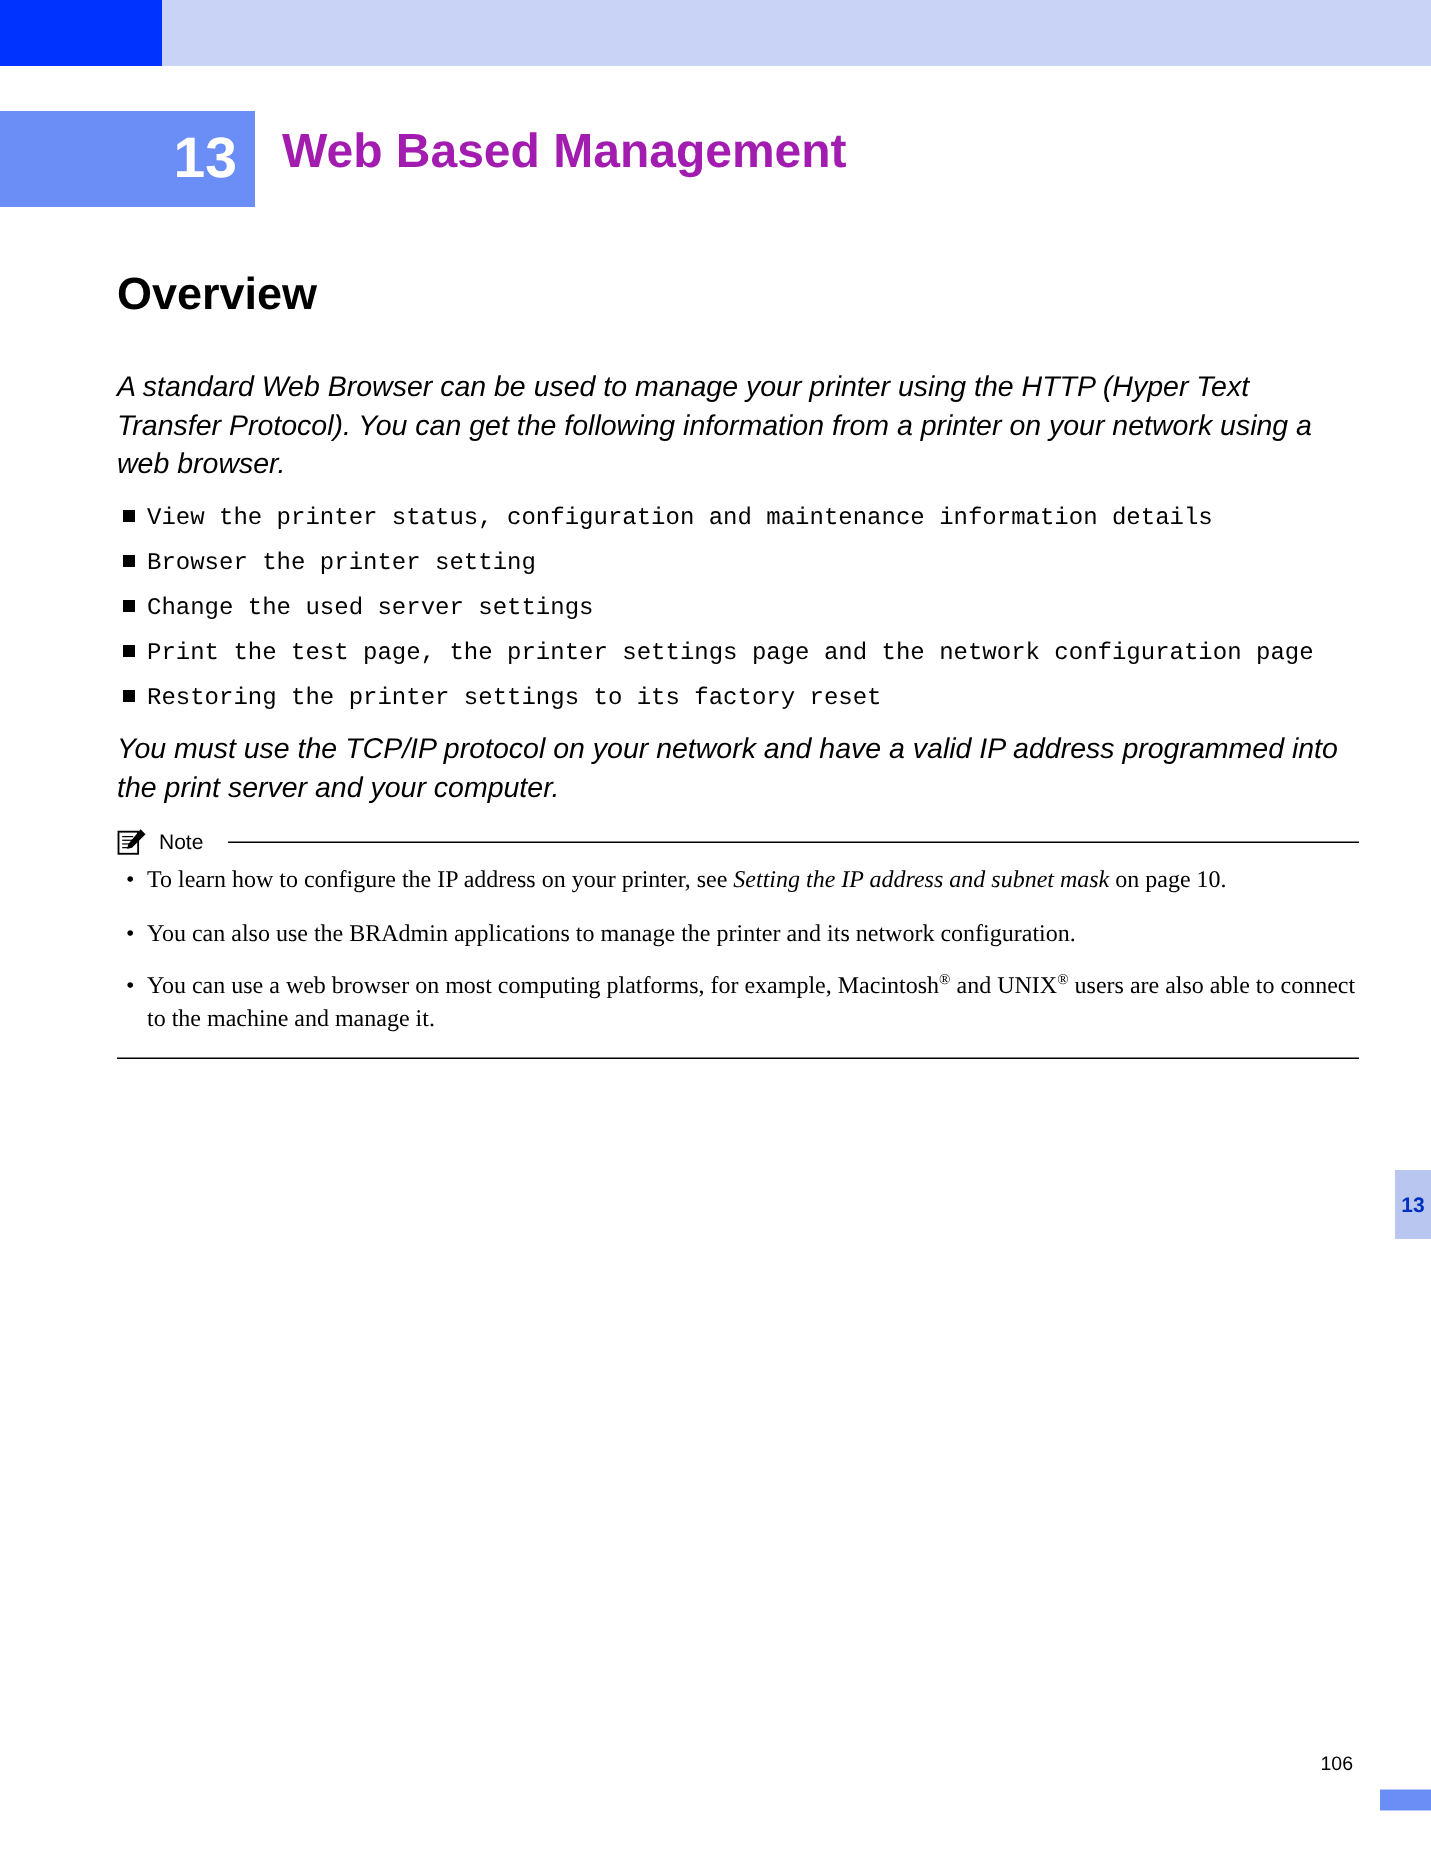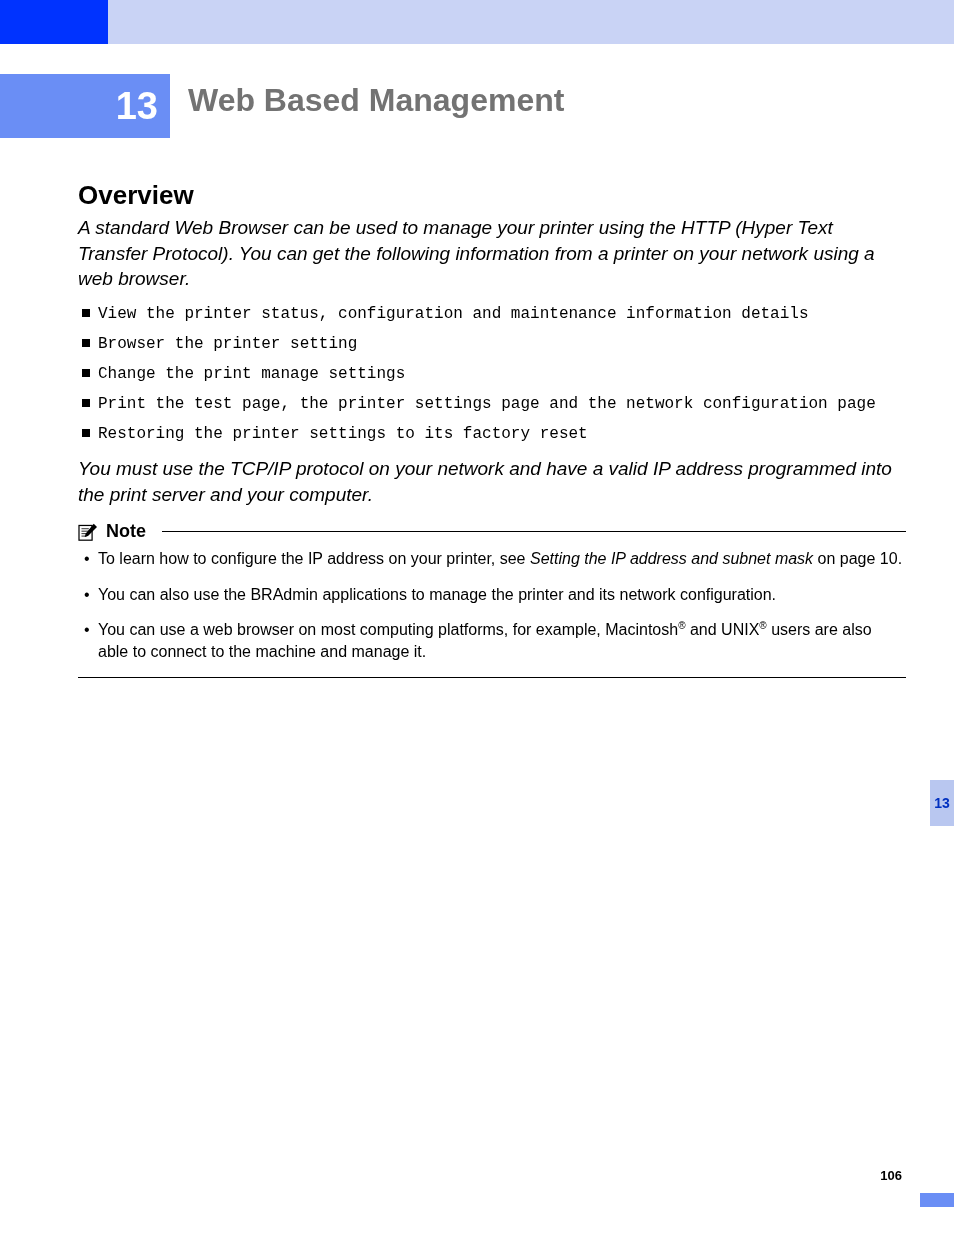--- a/index.html
+++ b/index.html
@@ -47,32 +47,32 @@
       position: absolute;
       left: 0; top: 0; width: 108px; height: 64px;
       background: #6a8ef5;
     }
     .chapter-title {
       position: absolute;
       top: 82px;
       left: 188px;
       font-size: 32px;
       font-weight: bold;
-      color: #737373;
+      color: #a21caf;
     }
     .content {
       position: absolute;
       top: 180px;
       left: 78px;
       right: 48px;
     }
     .section-heading {
-      font-size: 26px;
-      font-weight: bold;
-      margin-bottom: 4px;
+      font-size: 30px;
+      font-weight: bold;
+      margin-bottom: 32px;
     }
     .para {
       font-size: 19px;
       line-height: 1.35;
       margin-bottom: 10px;
       font-style: italic;
     }
     .bullet-list {
       list-style: none;
       margin: 8px 0 10px 0;
@@ -93,37 +93,38 @@
       background: #000;
     }
     .note-box { margin-top: 14px; }
     .note-header {
       display: flex;
       align-items: center;
       gap: 8px;
       margin-bottom: 6px;
     }
     .note-icon { width: 20px; height: 18px; }
-    .note-label { font-size: 18px; font-weight: bold; }
+    .note-label { font-size: 14px; font-weight: normal; }
     .note-rule {
       flex: 1;
       height: 1px;
       background: #000;
       margin-left: 8px;
     }
     .note-list {
       list-style: none;
       margin-left: 6px;
     }
     .note-list li {
       font-size: 16px;
       line-height: 1.35;
       padding-left: 14px;
       position: relative;
       margin-bottom: 14px;
+      font-family: Liberation Serif, serif;
     }
     .note-list li::before {
       content: "•";
       position: absolute;
       left: 0; top: 0;
     }
     .note-bottom-rule {
       height: 1px;
       background: #000;
       margin-top: 2px;
@@ -142,21 +143,21 @@
       font-weight: bold;
       display: flex;
       align-items: center;
       justify-content: center;
     }
     .page-number {
       position: absolute;
       bottom: 52px;
       right: 52px;
       font-size: 13px;
-      font-weight: bold;
+      font-weight: normal;
     }
     .bottom-strip {
       position: absolute;
       bottom: 28px;
       right: 0;
       width: 34px;
       height: 14px;
       background: #6a8ef5;
     }
   </style>
@@ -175,21 +176,21 @@
 <h1 class="chapter-title">Web Based Management</h1>
 
 <div class="content">
   <h2 class="section-heading">Overview</h2>
 
   <p class="para">A standard Web Browser can be used to manage your printer using the HTTP (Hyper Text Transfer Protocol). You can get the following information from a printer on your network using a web browser.</p>
 
   <ul class="bullet-list">
     <li>View the printer status, configuration and maintenance information details</li>
     <li>Browser the printer setting</li>
-    <li>Change the print manage settings</li>
+    <li>Change the used server settings</li>
     <li>Print the test page, the printer settings page and the network configuration page</li>
     <li>Restoring the printer settings to its factory reset</li>
   </ul>
 
   <p class="para">You must use the TCP/IP protocol on your network and have a valid IP address programmed into the print server and your computer.</p>
 
   <div class="note-box">
     <div class="note-header">
       <svg class="note-icon" viewBox="0 0 24 22">
         <rect x="1" y="3" width="16" height="18" fill="none" stroke="#000" stroke-width="1.5"></rect>

